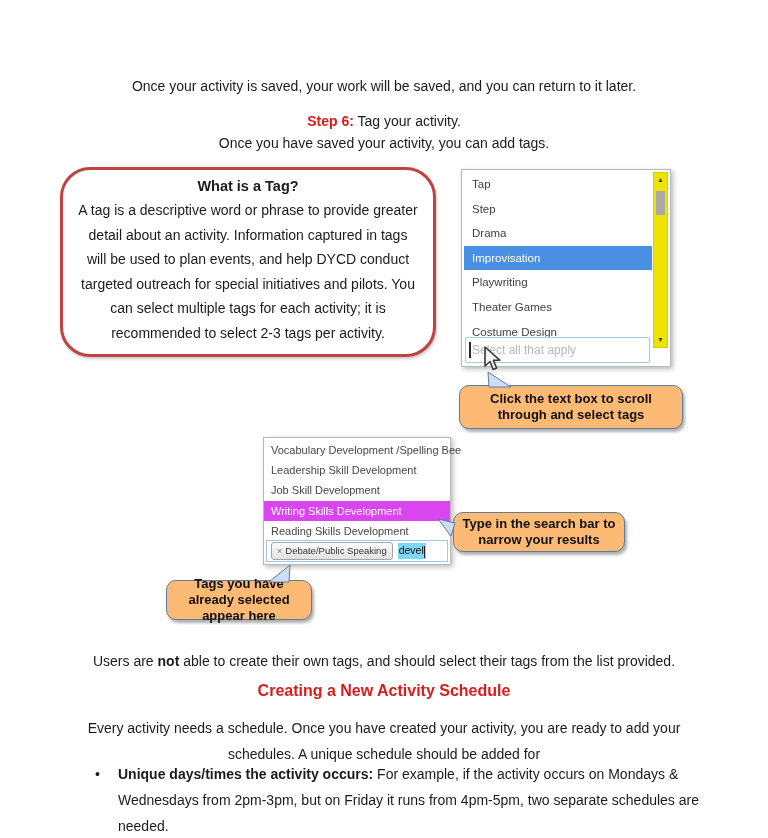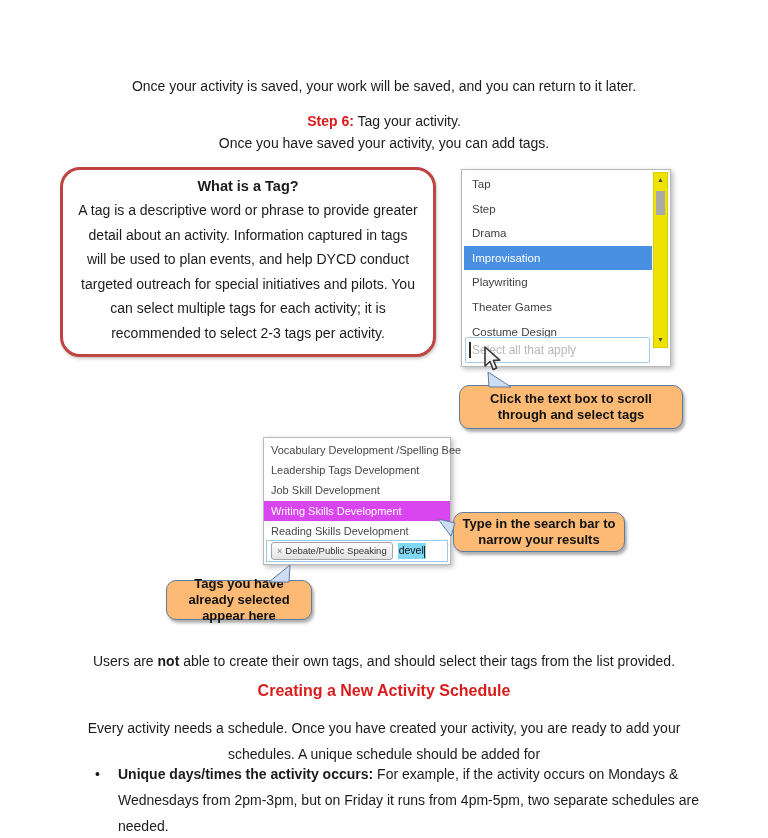--- a/index.html
+++ b/index.html
@@ -10,21 +10,21 @@
     margin-top:24px;
   }
   .center-text{position:absolute;left:54px;width:660px;text-align:center;}
   .body-text{font-size:14px;line-height:21px;color:#1b1b1b;}
   .red{color:#d91c1c;}
   .bold{font-weight:bold;}
 
   
   .tagbox{
     position:absolute;left:60px;top:143px;width:376px;height:190px;
-    border:3px solid #bf4341;border-radius:20px;background:#fff;
+    border:3px solid #bf4341;border-radius:30px;background:#fff;
     box-shadow:1px 2px 3px rgba(140,140,140,.45);
     padding:8px 14px;box-sizing:border-box;text-align:center;
   }
   .tagbox-title{font-size:14.5px;font-weight:bold;margin-bottom:4px;}
   .tagbox-body{font-size:14px;line-height:24.5px;}
 
   
   .widget1{
     position:absolute;left:461px;top:145px;width:210px;height:198px;
     background:#fff;border:1px solid #b9b9b9;box-shadow:2px 2px 5px rgba(0,0,0,.28);
@@ -147,21 +147,21 @@
   <div class="callout" style="left:459px;top:361px;width:224px;height:44px;">
     <svg class="tail" style="top:-14px;left:24px;width:30px;height:16px;" viewBox="0 0 30 16">
       <polygon points="4,0 27,15 5,15" fill="#cdddf4" stroke="#5e7ba0" stroke-width="1"></polygon>
     </svg>
     <span>Click the text box to scroll through and select tags</span>
   </div>
 
   <div class="widget2">
     <div style="padding-top:2px;">
       <div class="w2-item">Vocabulary Development /Spelling Bee</div>
-      <div class="w2-item">Leadership Tags Development</div>
+      <div class="w2-item">Leadership Skill Development</div>
       <div class="w2-item">Job Skill Development</div>
       <div class="w2-item selected">Writing Skills Development</div>
       <div class="w2-item">Reading Skills Development</div>
     </div>
     <div class="w2-searchrow">
       <span class="chip">
         <span class="x">×</span>
         <span>Debate/Public Speaking</span>
       </span>
       <span class="search-term"><span>devel</span><span class="caret2"></span></span>

